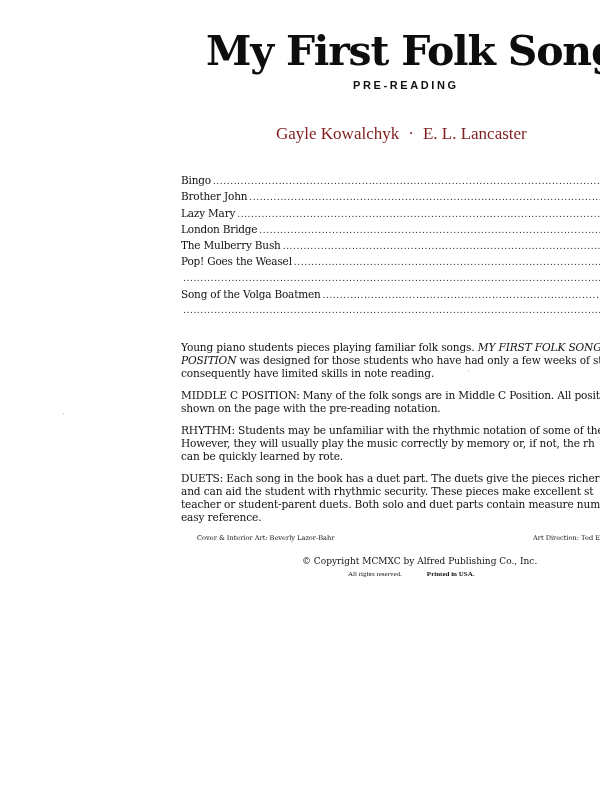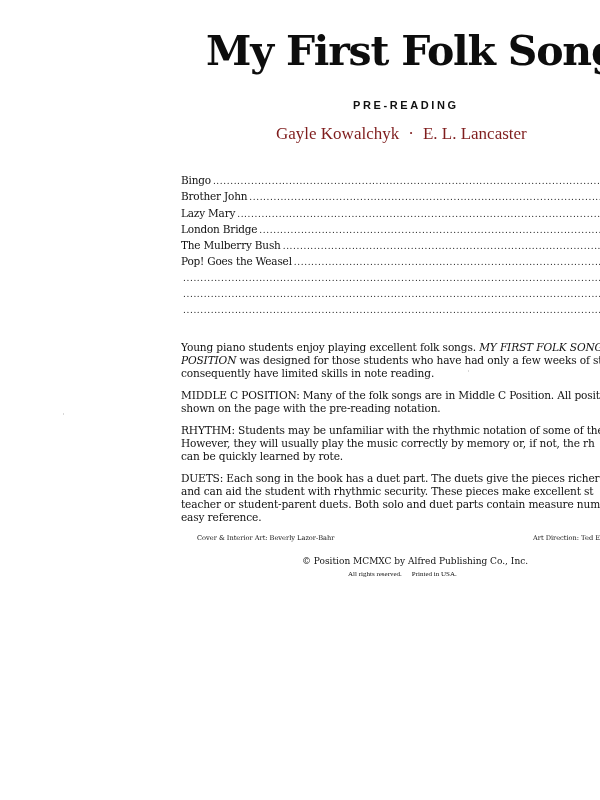--- a/index.html
+++ b/index.html
@@ -35,21 +35,20 @@
     .subtitle {
       position: absolute;
       left: 353px;
       top: 79px;
       white-space: nowrap;
       font-family: "Liberation Sans", sans-serif;
       font-weight: bold;
       font-size: 11px;
       letter-spacing: 2.6px;
       color: #111;
-      margin-top: 20px;
     }
     .authors {
       position: absolute;
       left: 276px;
       top: 124px;
       white-space: nowrap;
       font-family: "Liberation Serif", serif;
       font-size: 17px;
       color: #7f1d1d;
     }
@@ -139,21 +138,22 @@
     }
     .rights {
       position: absolute;
       left: 348px;
       top: 570px;
       white-space: nowrap;
       font-family: "Liberation Serif", serif;
       font-size: 7px;
     }
     .rights span + span {
-      margin-left: 10px;
+      margin-left: 25px;
+      font-weight: bold;
     }
     .speck {
       position: absolute;
       width: 1px;
       height: 2px;
       background: #d8d8d8;
     }
   </style>
 </head>
 <body>
@@ -189,30 +189,31 @@
         <span class="toc-leader"></span>
       </div>
     <div class="toc-row">
         <span class="toc-title">Pop! Goes the Weasel</span>
         <span class="toc-leader"></span>
       </div>
     <div class="toc-row">
         <span class="toc-leader"></span>
       </div>
     <div class="toc-row">
+        <span class="toc-title">Song of the Volga Boatmen</span>
         <span class="toc-leader"></span>
       </div>
     <div class="toc-row">
         <span class="toc-leader"></span>
       </div>
   </div>
 
   <div class="body-text">
     <div class="para">
-      <span class="line"><span>Young piano students enjoy playing excellent folk songs.   </span><span class="ital">MY FIRST FOLK SONGS</span></span>
+      <span class="line"><span>Young piano students pieces playing familiar folk songs.   </span><span class="ital">MY FIRST FOLK SONGS</span></span>
       <span class="line"><span class="ital">POSITION</span><span> was designed for those students who have had only a few weeks of stud</span></span>
       <span class="line">consequently have limited skills in note reading.</span>
     </div>
     <div class="para">
       <span class="line">MIDDLE C POSITION: Many of the folk songs are in Middle C Position.  All positio</span>
       <span class="line">shown on the page with the pre-reading notation.</span>
     </div>
     <div class="para">
       <span class="line">RHYTHM: Students may be unfamiliar with the rhythmic notation of some of the s</span>
       <span class="line">However, they will usually play the music correctly by memory or, if not, the rh</span>
@@ -224,20 +225,20 @@
       <span class="line">teacher or student-parent duets.  Both solo and duet parts contain measure numbe</span>
       <span class="line">easy reference.</span>
     </div>
   </div>
 
   <div class="credits">
     <span class="credit-left">Cover &amp; Interior Art:  Beverly Lazor-Bahr</span>
     <span class="credit-right">Art Direction:  Ted E</span>
   </div>
 
-  <div class="copyright">© Position MCMXC by Alfred Publishing Co., Inc.</div>
+  <div class="copyright">© Copyright MCMXC by Alfred Publishing Co., Inc.</div>
   <div class="rights">
     <span>All rights reserved.</span><span>Printed in USA.</span>
   </div>
 
   <div class="speck" style="left:468px; top:370px;"></div>
   <div class="speck" style="left:63px; top:413px;"></div>
 </div>
 
 </body></html>

